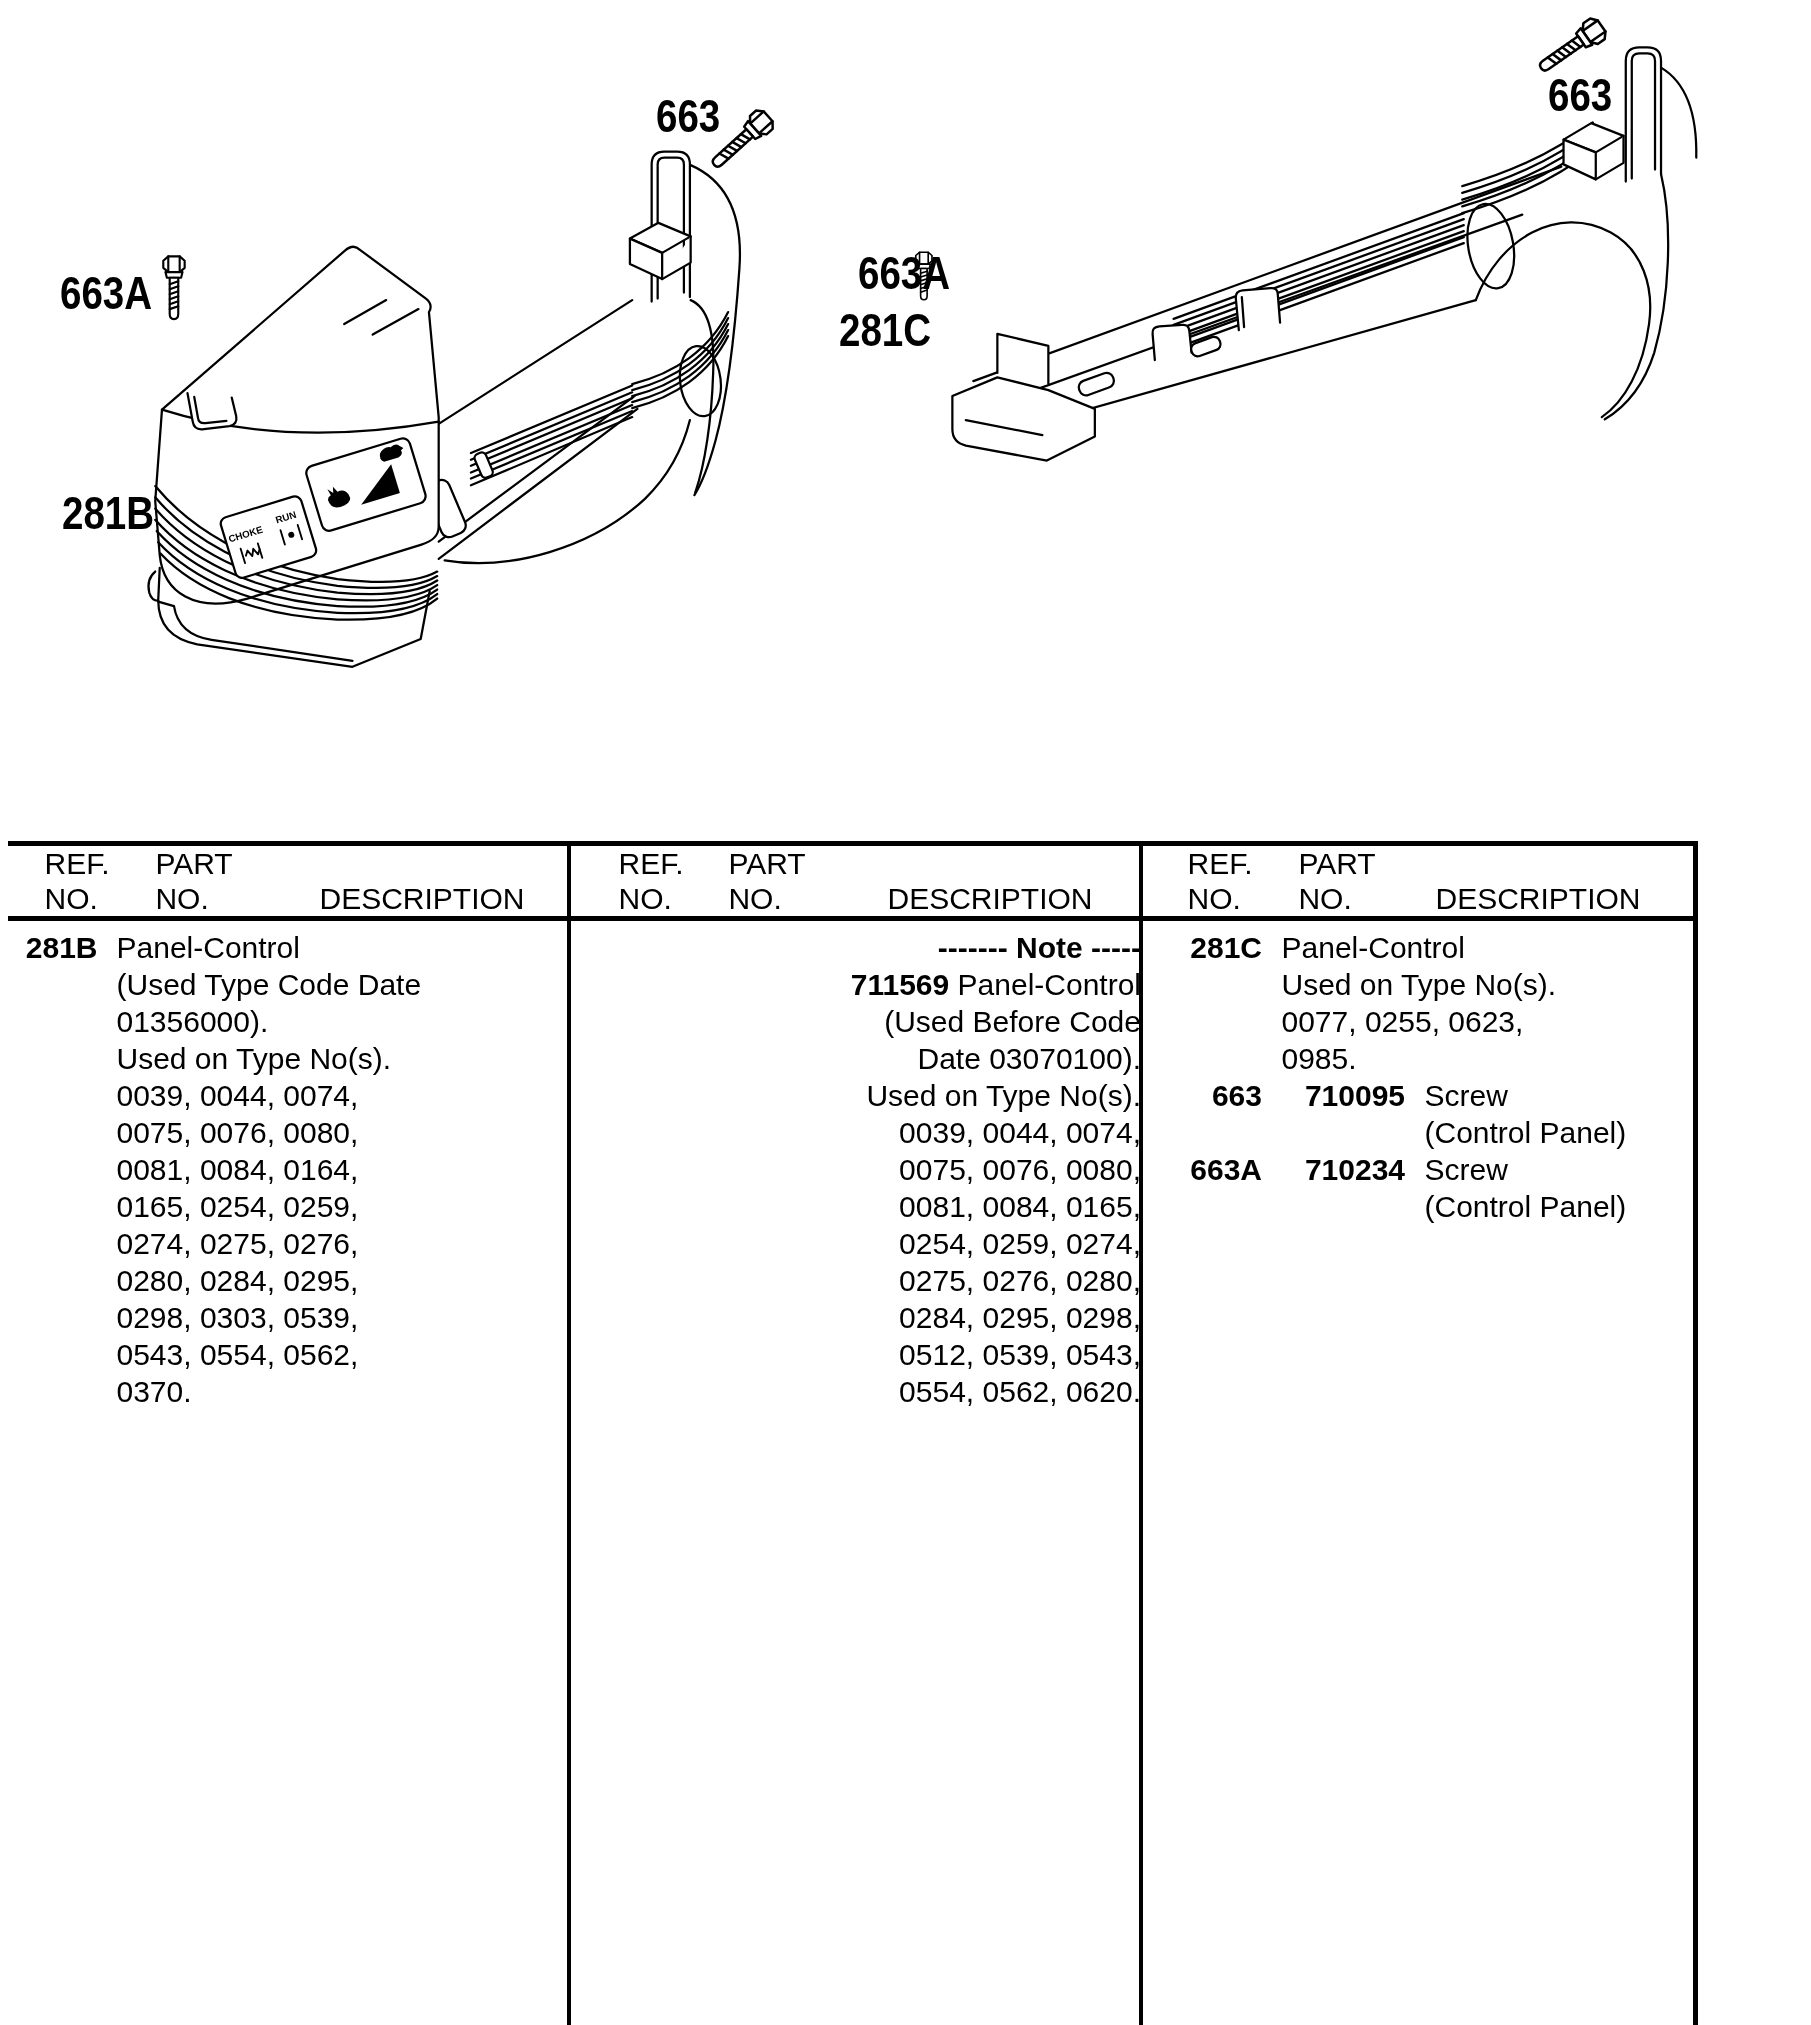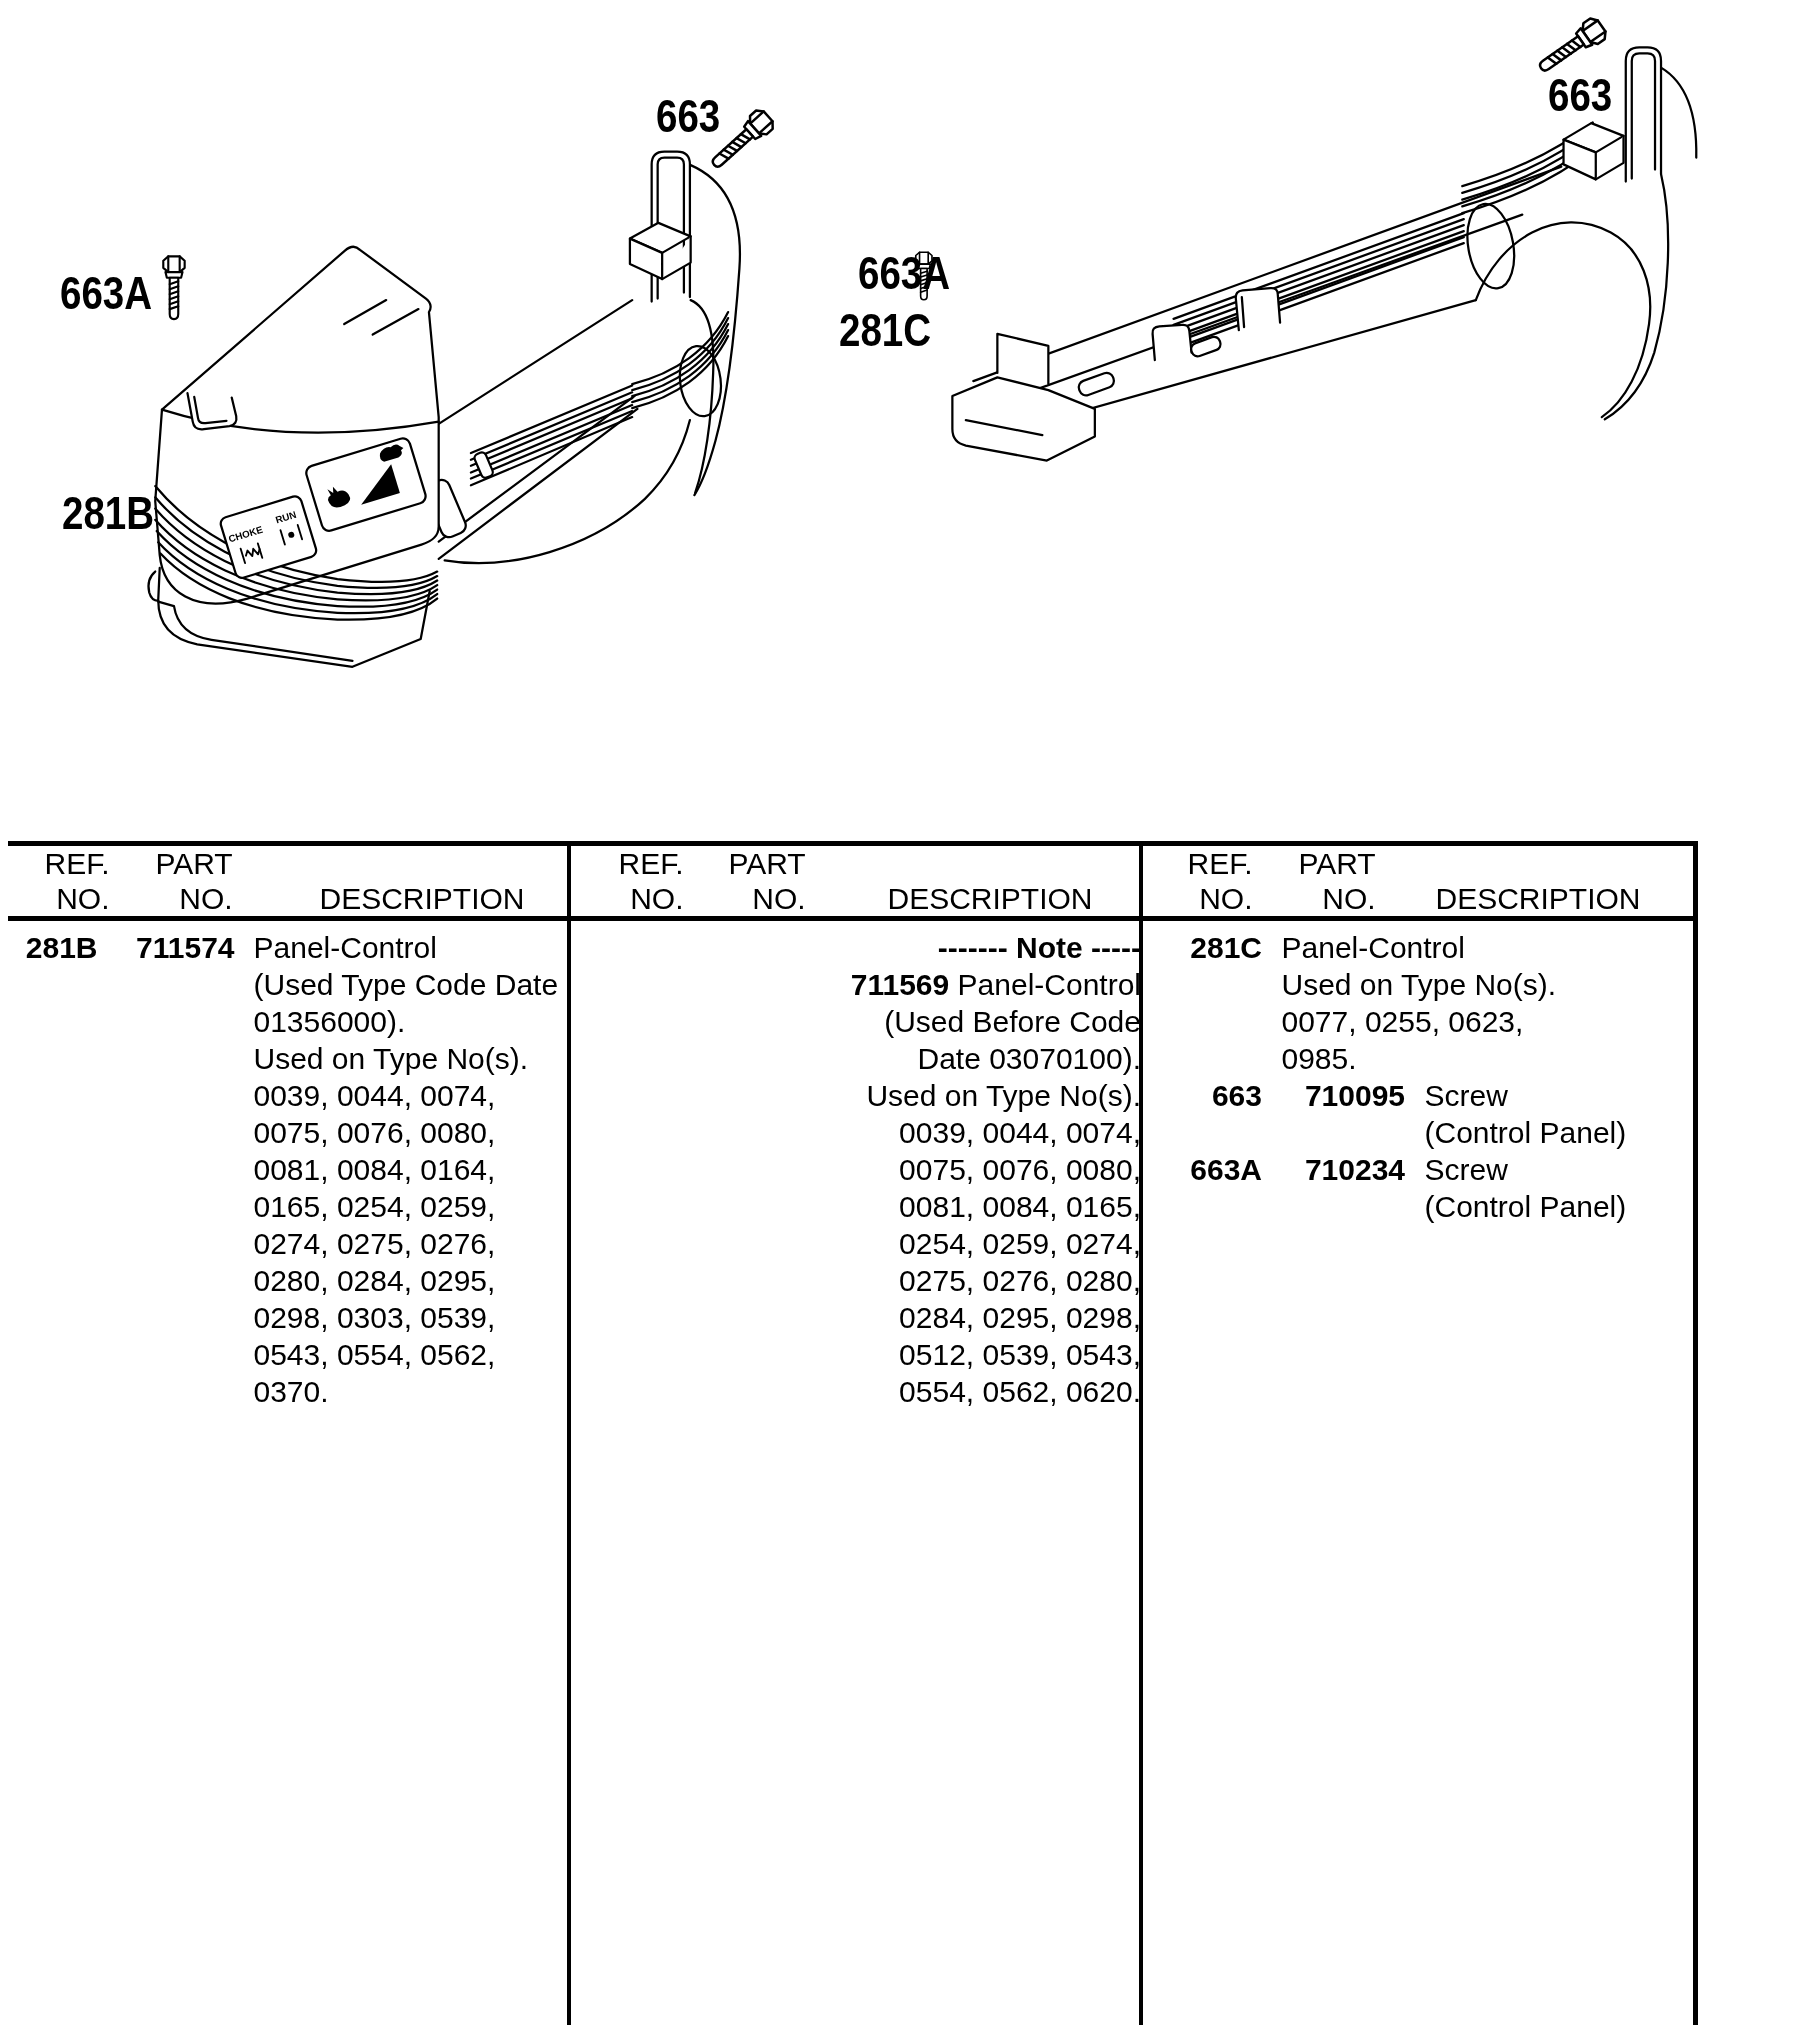--- a/index.html
+++ b/index.html
@@ -5,21 +5,21 @@
   html,body{margin:0;padding:0;background:#fff;}
   .page{position:relative;width:1811px;height:2025px;background:#ffffff;
         font-family:"Liberation Sans", sans-serif;color:#000;overflow:hidden;}
   svg{position:absolute;left:0;top:0;}
   
   .callout{position:absolute;font-weight:bold;font-size:47px;line-height:1;
            transform:scaleX(.82);transform-origin:left top;white-space:nowrap;}
   
   .rule{position:absolute;background:#000;}
   
-  .hdr{position:absolute;text-align:right;font-size:30px;line-height:35px;white-space:nowrap;
+  .hdr{position:absolute;text-align:left;font-size:30px;line-height:35px;white-space:nowrap;
        transform:translateX(-50%);}
   
   .parts-col{position:absolute;top:929px;font-size:30px;line-height:37px;}
   .entry{display:grid;}
   .parts-col.c0 .entry{grid-template-columns:90px 137px 1fr;}
   .parts-col.c1 .entry{grid-template-columns:90px 137px 1fr;text-align:right;}
   .parts-col.c2 .entry{grid-template-columns:122px 143px 1fr;}
   .cell{white-space:nowrap;}
   .cell.ref,.cell.part{text-align:right;font-weight:bold;}
   .parts-col.c0 .cell.desc{padding-left:19px;}
@@ -227,21 +227,20 @@
     <div>PART</div>
       <div>NO.</div>
   </div>
   <div class="hdr" style="left:1538px;top:881px">
     <div>DESCRIPTION</div>
   </div>
 
   <div class="parts-col c0" style="left:7.5px;width:561px">
       <div class="entry">
         <div class="cell ref">281B</div>
-        <div class="cell part">711574</div>
         <div class="cell desc">
           <div class="line">Panel-Control</div>
           <div class="line">(Used Type Code Date</div>
           <div class="line">01356000).</div>
           <div class="line">Used on Type No(s).</div>
           <div class="line">0039, 0044, 0074,</div>
           <div class="line">0075, 0076, 0080,</div>
           <div class="line">0081, 0084, 0164,</div>
           <div class="line">0165, 0254, 0259,</div>
           <div class="line">0274, 0275, 0276,</div>

